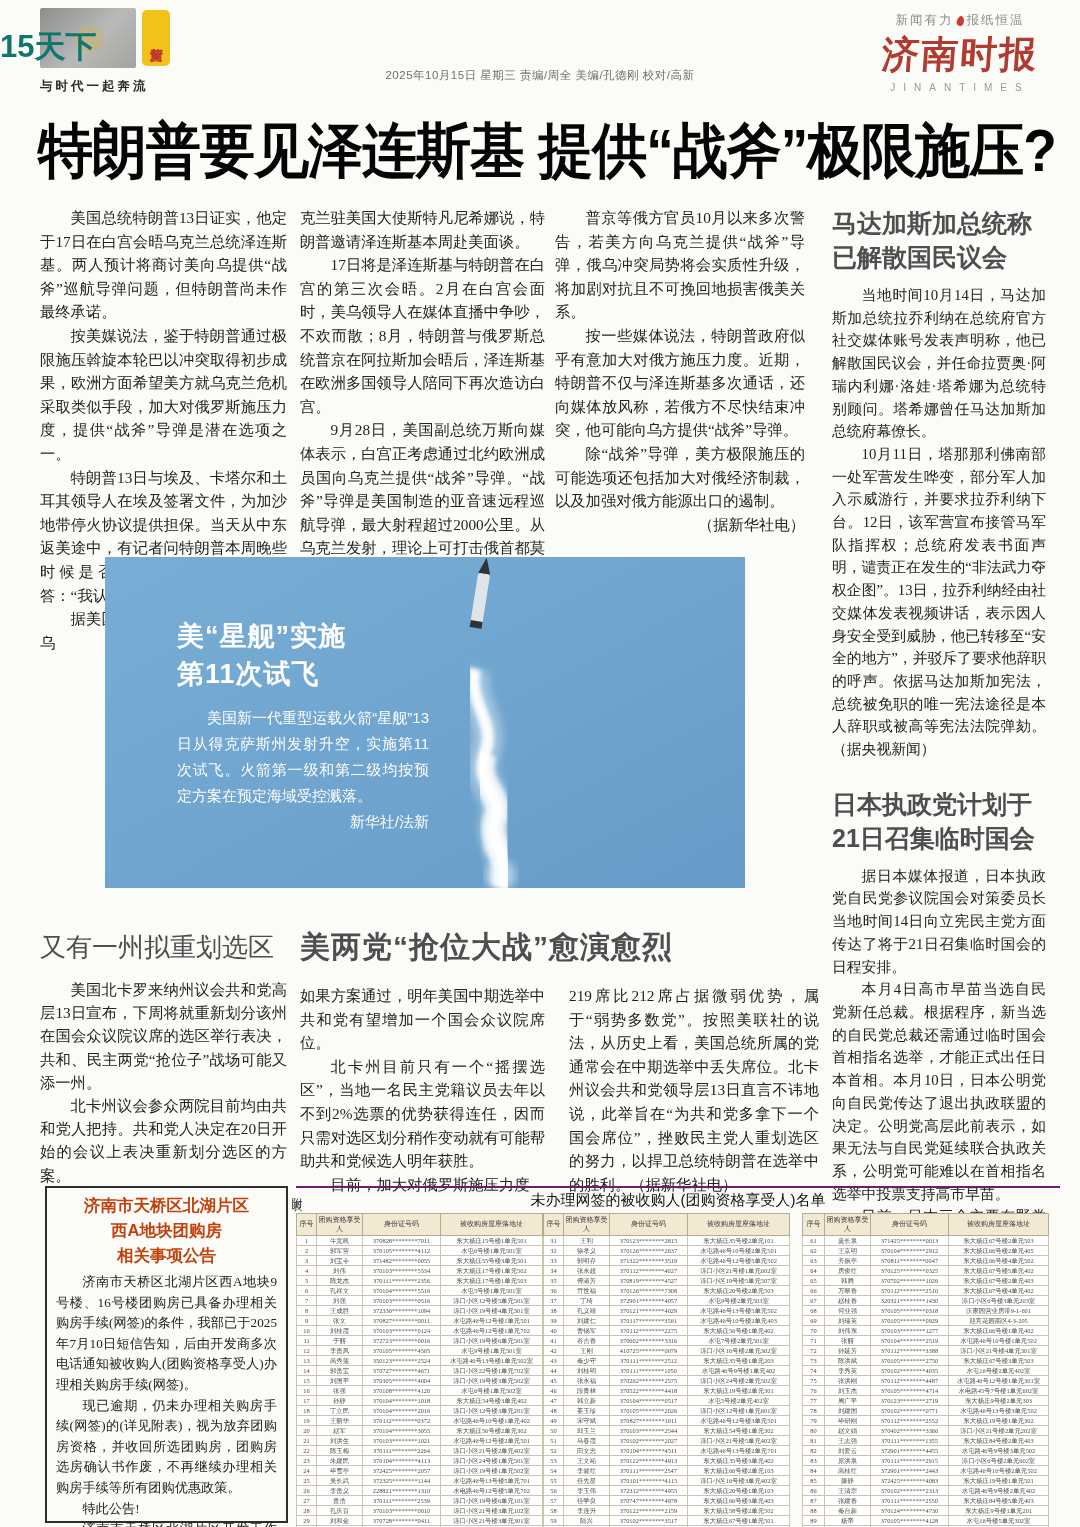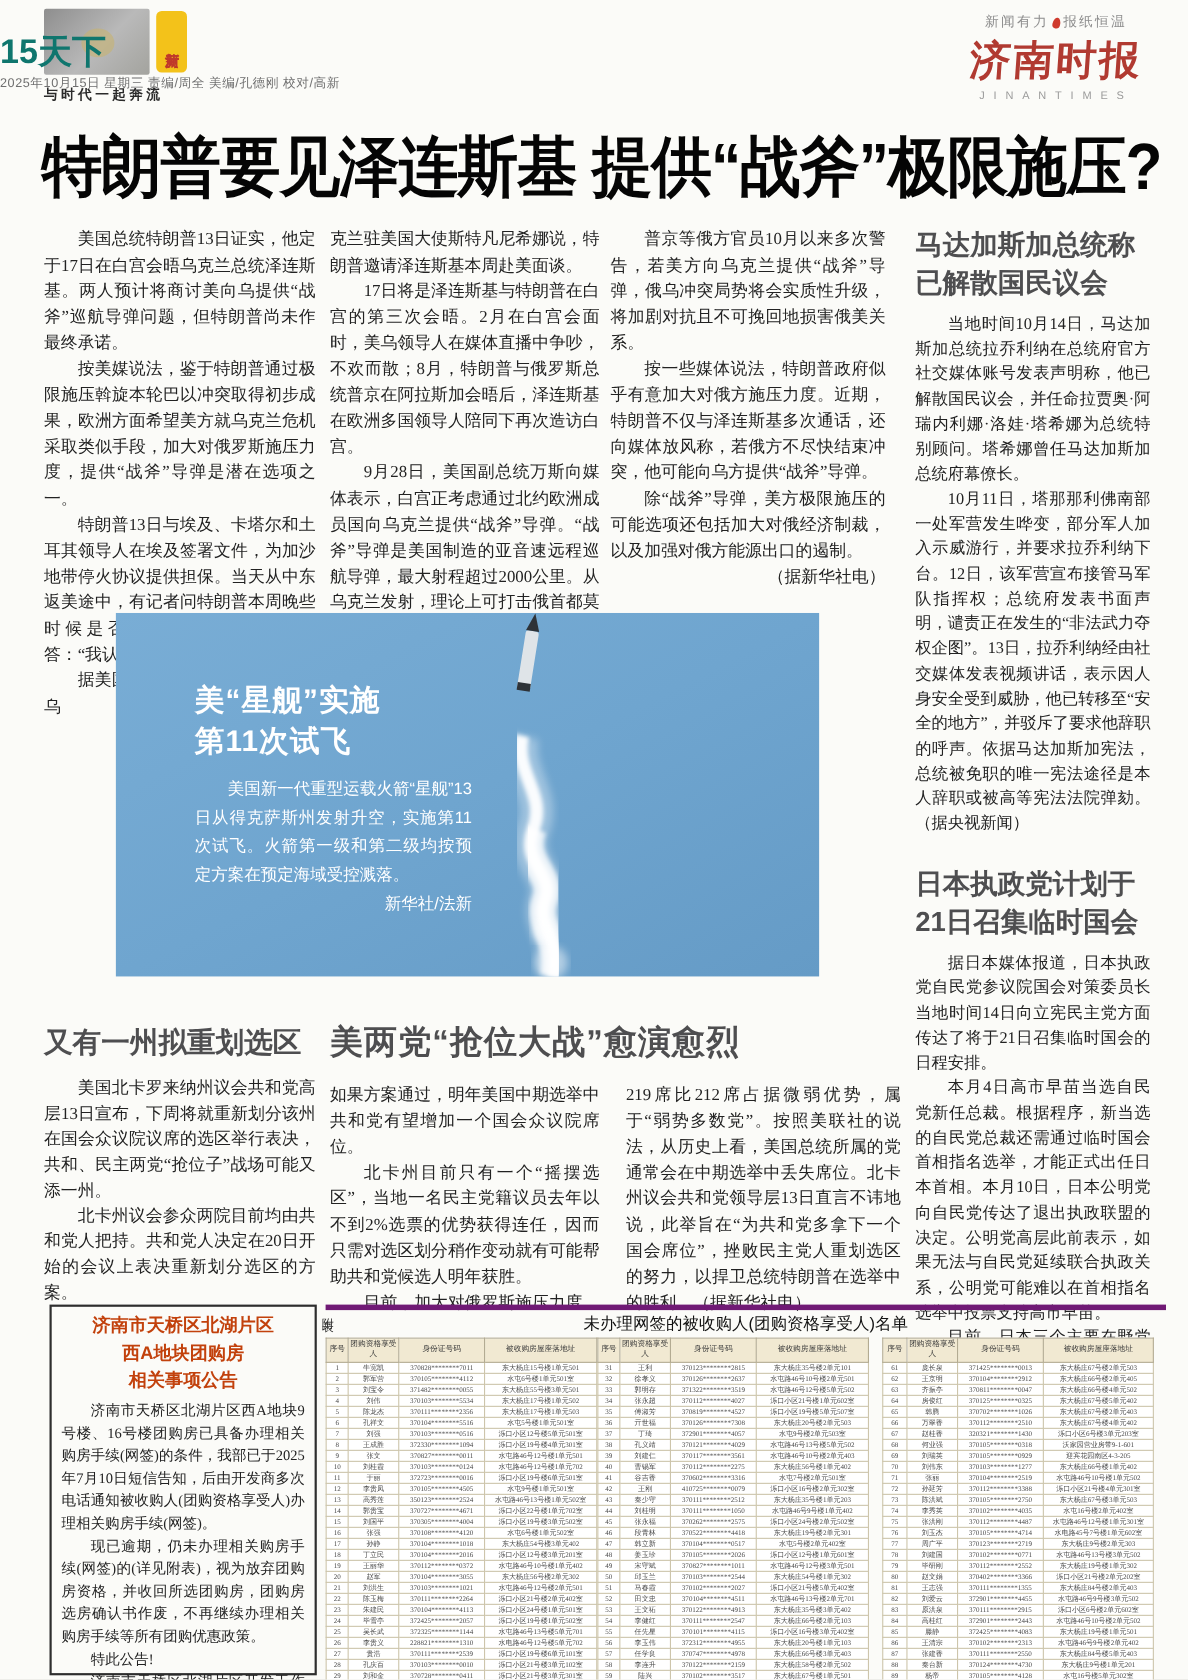--- a/index.html
+++ b/index.html
@@ -9,21 +9,21 @@
   .qr-box{position:absolute;left:40px;top:8px;width:96px;height:60px;
           background:linear-gradient(135deg,#8e8e8e 0%,#b9b9b9 55%,#a3a39e 100%);border-radius:2px;}
   .qr-blob{position:absolute;left:34px;top:18px;width:30px;height:26px;background:#c9b36a;opacity:.55;border-radius:50%;}
   .nyr-logo{position:absolute;left:142px;top:10px;width:28px;height:56px;background:#f3c21a;border-radius:5px;
             display:flex;align-items:center;justify-content:center;}
   .nyr-text{writing-mode:vertical-rl;font-family:"Liberation Serif",serif;font-weight:bold;
             color:#c0392b;font-size:13px;letter-spacing:1px;}
   .mh-slogan{position:absolute;left:40px;top:78px;width:132px;font-size:12.5px;font-weight:bold;
              letter-spacing:3px;color:#2a2a2a;}
   .page-label{position:absolute;left:0;right:0;top:26px;text-align:left;font-size:31px;font-weight:700;color:#0f766e;}
-  .dateline{position:absolute;left:0;right:0;top:68px;font-size:11.5px;color:#6f6f6f;letter-spacing:.5px;}
+  .dateline{position:absolute;left:0;right:0;top:68px;text-align:center;font-size:11.5px;color:#6f6f6f;letter-spacing:.5px;}
   .mh-right{position:absolute;right:30px;top:12px;width:180px;text-align:center;}
   .mh-right-slogan{font-size:12.5px;color:#8d8d8d;letter-spacing:2px;display:flex;align-items:center;justify-content:center;gap:3px;}
   .flame{display:inline-block;width:7px;height:10px;background:#cf3a2d;
          border-radius:50% 50% 50% 50%/62% 62% 38% 38%;transform:rotate(14deg);}
   .brand{margin-top:1px;font-family:"Liberation Serif",serif;font-weight:bold;font-size:37px;
          color:#b13a31;letter-spacing:2px;transform:skewX(-4deg);}
   .brand-en{margin-top:2px;font-size:10px;color:#9a9a9a;letter-spacing:8px;}
   
   .headline{position:absolute;left:38px;top:112px;width:1010px;font-size:55px;font-weight:900;
             color:#050505;white-space:nowrap;letter-spacing:-1px;transform:scaleY(1.08);transform-origin:top left;}
@@ -43,37 +43,37 @@
   .sb-body p{margin:0;text-indent:2em;}
   .sb-gap{height:26px;}
   
   .photo{position:absolute;left:105px;top:557px;width:640px;height:331px;overflow:hidden;}
   .photo svg{position:absolute;left:0;top:0;}
   .photo-cap{position:absolute;left:72px;top:60px;width:252px;color:#fff;}
   .cap-title{font-size:27px;font-weight:bold;line-height:38px;letter-spacing:1px;}
   .cap-body{margin-top:12px;font-size:15px;line-height:26px;text-align:justify;text-indent:2em;}
   .cap-credit{float:right;}
   
-  .bl-title{position:absolute;left:40px;top:930px;font-size:26px;font-weight:bold;color:#4e4e50;white-space:nowrap;text-align:right;}
+  .bl-title{position:absolute;left:40px;top:930px;font-size:26px;font-weight:normal;color:#4e4e50;white-space:nowrap;text-align:right;}
   .bl-body{left:40px;top:978px;width:247px;line-height:23.2px;}
   .bm-title{position:absolute;left:300px;top:927px;font-size:30px;font-weight:bold;color:#4e4e50;
             letter-spacing:1px;white-space:nowrap;}
   .bm-c1{left:300px;top:984px;width:245px;}
   .bm-c2{left:557px;top:984px;width:250px;margin-left:12px;}
   
   .notice{position:absolute;left:45px;top:1186px;width:243px;height:337px;border:2px solid #2e2e2e;
           box-sizing:border-box;padding:5px 9px;background:#fbfbf8;}
   .notice-title{font-size:16.5px;font-weight:bold;text-align:center;line-height:25px;color:#c2410c;}
   .notice-body{margin-top:4px;font-family:"Liberation Serif",serif;font-size:13.2px;line-height:20.6px;
                text-align:justify;color:#222;}
   .notice-body p{margin:0;text-indent:2em;}
   .side-label{position:absolute;left:289px;top:1189px;writing-mode:vertical-rl;font-size:11px;color:#333;letter-spacing:2px;}
   
   .roster{position:absolute;left:296px;top:1186px;width:764px;}
-  .roster-title{border-top:5px solid #701a75;font-size:15px;text-align:center;padding:3px 0 3px;color:#111;}
+  .roster-title{border-top:2px solid #701a75;font-size:15px;text-align:center;padding:3px 0 3px;color:#111;}
   .groups{display:flex;align-items:flex-start;}
   .groups table{border-collapse:collapse;table-layout:fixed;background:#fff;}
   .groups th{background:#f1e9d2;border:1px solid #b3ab92;font-size:7px;font-weight:normal;color:#3a3a3a;
              padding:0;line-height:8.5px;height:21px;overflow:hidden;}
   .groups td{border:1px solid #cdc5ab;font-family:"Liberation Serif",serif;font-size:6.4px;line-height:9px;
              height:9px;padding:0 1px;text-align:center;color:#4a4a4a;white-space:nowrap;overflow:hidden;}
   .g-gap{width:12px;flex:none;}
 </style>
 </head>
 <body>

